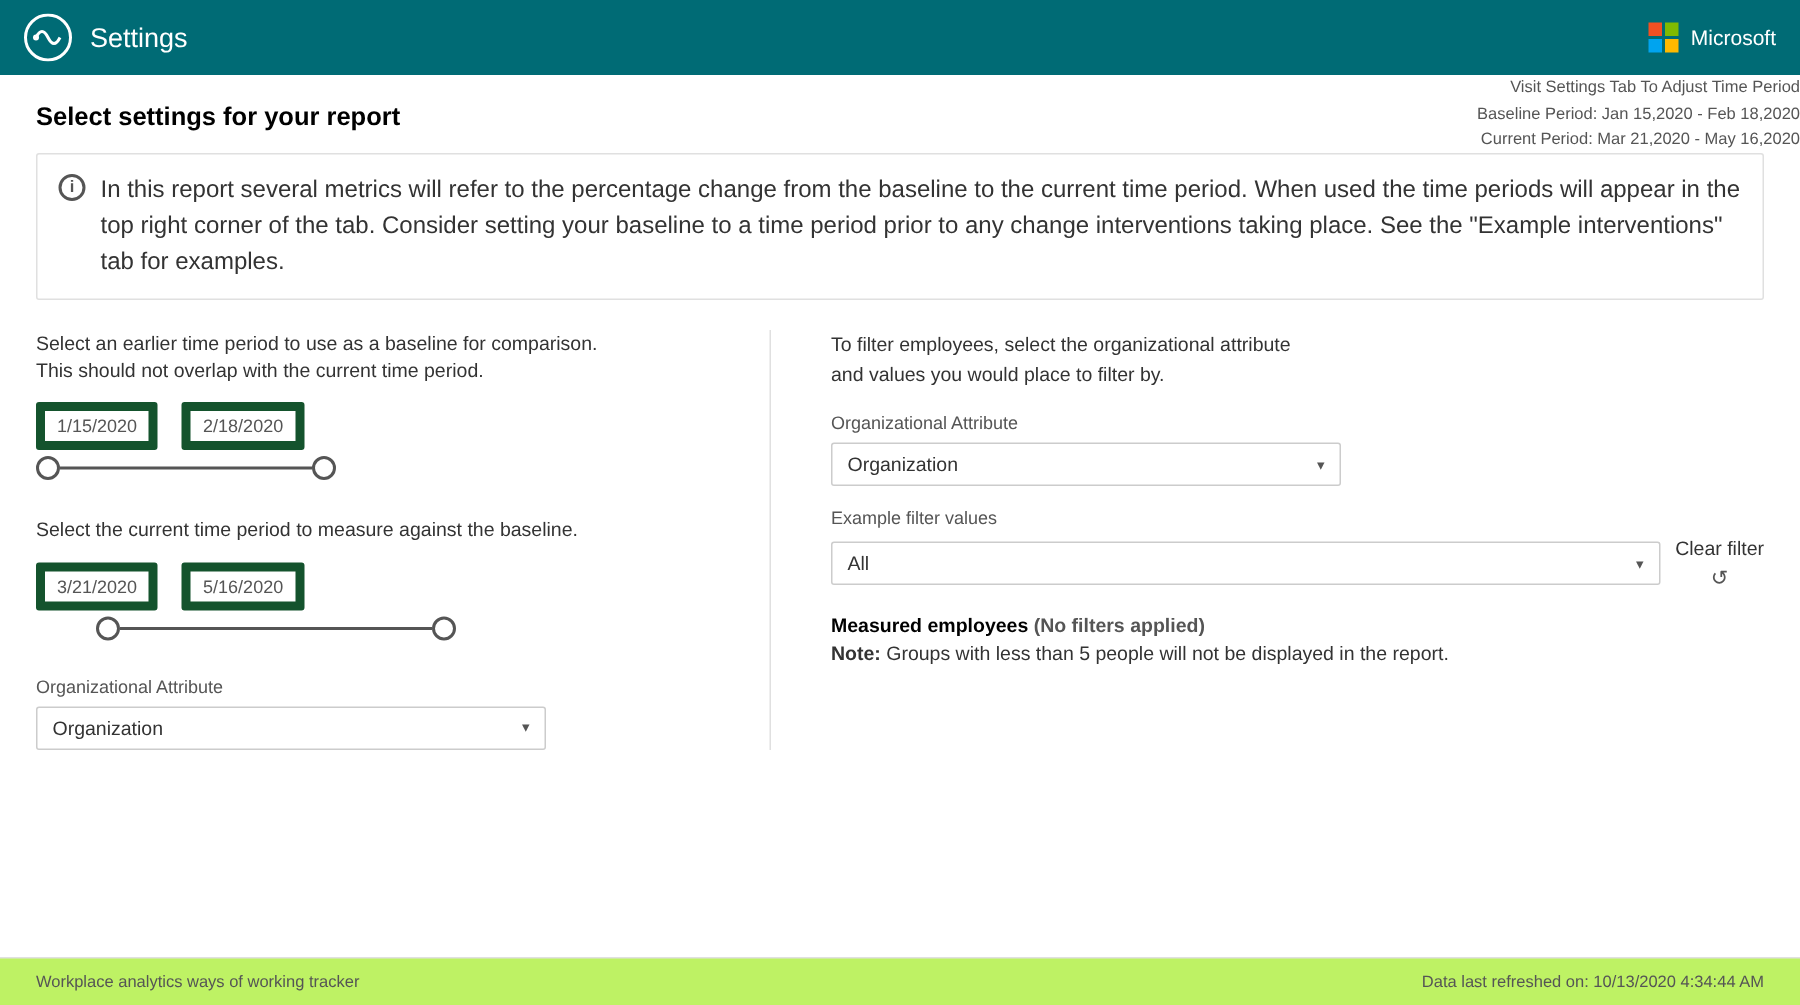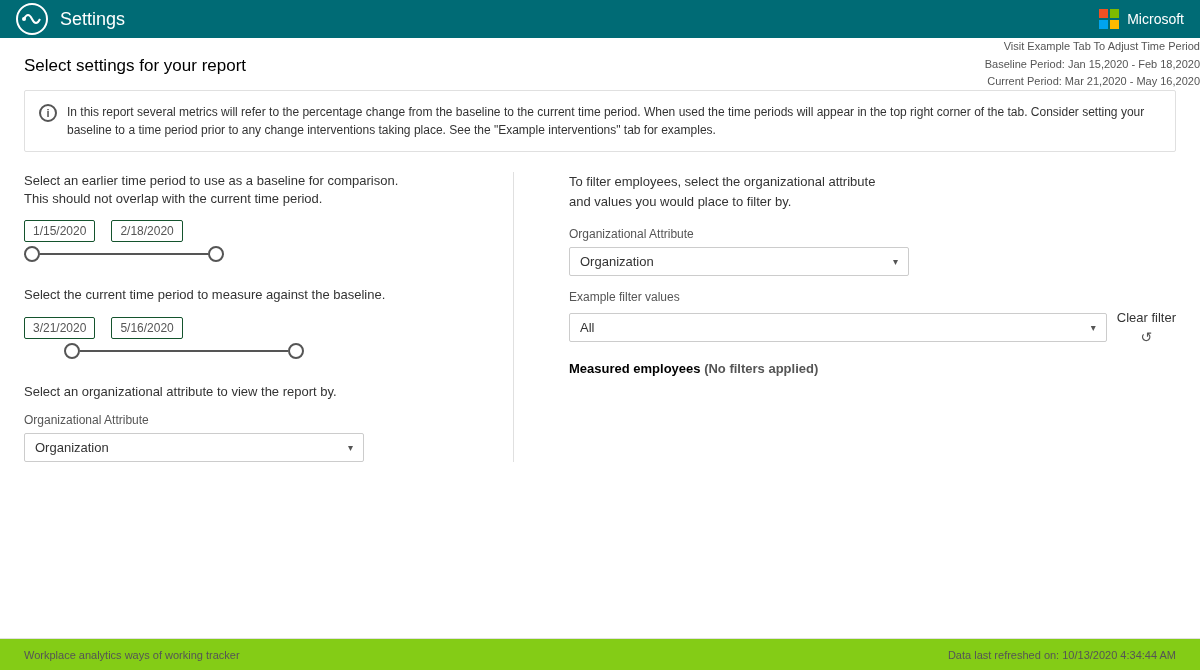--- a/index.html
+++ b/index.html
@@ -1,21 +1,21 @@
 <!DOCTYPE html>
 <html><head>
   <meta charset="utf-8">
   <style>
     * { box-sizing: border-box; margin: 0; padding: 0; }
     body { font-family: 'Segoe UI', Arial, sans-serif; font-size: 13px; background: #fff; color: #333; width: 1200px; height: 670px; overflow: hidden; }
 
     
     .header {
       background: #006b75;
-      height: 38px;
+      height: 50px;
       display: flex;
       align-items: center;
       justify-content: space-between;
       padding: 0 16px;
     }
     .header-left {
       display: flex;
       align-items: center;
       gap: 12px;
     }
@@ -45,21 +45,21 @@
       height: 9px;
     }
     .microsoft-text {
       color: #fff;
       font-size: 14px;
     }
 
     
     .page-title {
       font-size: 17px;
-      font-weight: 400;
+      font-weight: 700;
       color: #000;
       margin-bottom: 14px;
     }
 
     
     .info-box {
       display: flex;
       align-items: flex-start;
       gap: 10px;
       background: #fff;
@@ -76,29 +76,29 @@
       border-radius: 50%;
       display: flex;
       align-items: center;
       justify-content: center;
       font-size: 11px;
       font-weight: 700;
       color: #555;
       margin-top: 1px;
     }
     .info-text {
-      font-size: 12px;
+      font-size: 16px;
       color: #333;
       line-height: 1.5;
     }
 
     
     .two-col {
       display: flex;
-      gap: 15px;
+      gap: 0;
     }
     .left-col {
       flex: 0 0 490px;
       padding-right: 40px;
       border-right: 1px solid #e0e0e0;
     }
     .right-col {
       flex: 1;
       padding-left: 40px;
     }
@@ -116,21 +116,21 @@
       margin-bottom: 24px;
     }
     .date-labels {
       display: flex;
       gap: 16px;
       margin-bottom: 4px;
     }
     .date-label {
       font-size: 12px;
       color: #555;
-      border: 1px solid #14532d;
+      border: 6px solid #14532d;
       padding: 3px 8px;
       border-radius: 2px;
     }
     .slider-thumb {
       width: 16px;
       height: 16px;
       border: 2px solid #555;
       border-radius: 50%;
       background: #fff;
       flex-shrink: 0;
@@ -252,21 +252,21 @@
       left: 0;
       right: 0;
       height: 32px;
       border-top: 1px solid #e0e0e0;
       display: flex;
       align-items: center;
       justify-content: space-between;
       padding: 0 24px;
       font-size: 11px;
       color: #555;
-      background: #84cc16;
+      background: #bef264;
     }
 
     
     .org-attr-section {
       margin-top: 8px;
     }
     .org-attr-sublabel {
       font-size: 12px;
       color: #555;
       margin-bottom: 6px;
@@ -293,21 +293,21 @@
       <div class="ms-sq" style="background:#00a4ef;"></div>
       <div class="ms-sq" style="background:#ffb900;"></div>
     </div>
     <span class="microsoft-text">Microsoft</span>
   </div>
 </div>
 
 <div style="position:relative; padding: 18px 24px 40px 24px;">
 
   <div class="top-right-info">
-    <div>Visit Example Tab To Adjust Time Period</div>
+    <div>Visit Settings Tab To Adjust Time Period</div>
     <div>Baseline Period: Jan 15,2020 - Feb 18,2020</div>
     <div>Current Period: Mar 21,2020 - May 16,2020</div>
   </div>
 
   <div class="page-title">Select settings for your report</div>
 
   <div class="info-box">
     <div class="info-icon">i</div>
     <div class="info-text">In this report several metrics will refer to the percentage change from the baseline to the current time period.  When used the time periods will appear in the top right corner of the tab. Consider setting your baseline to a time period prior to any change interventions taking place. See the "Example interventions" tab for examples.</div>
   </div>
@@ -338,21 +338,20 @@
           <span class="date-label">5/16/2020</span>
         </div>
         <div class="slider-track-current">
           <div class="slider-thumb"></div>
           <div class="slider-connect" style="width:110px;"></div>
           <div class="slider-thumb"></div>
         </div>
       </div>
 
       <div class="org-attr-section">
-        <div class="section-label">Select an organizational attribute to view the report by.</div>
         <div class="org-attr-sublabel">Organizational Attribute</div>
         <div class="dropdown" style="width:340px;">
           <span>Organization</span>
           <span class="dropdown-chevron">▾</span>
         </div>
       </div>
 
     </div>
 
     <div class="right-col">
@@ -382,20 +381,23 @@
             <span class="refresh-icon">↺</span>
           </div>
         </div>
       </div>
 
       <div>
         <div class="measured-label">
           <span>Measured employees</span>
           <span class="measured-sublabel">(No filters applied)</span>
         </div>
+        <div class="note-text">
+          <span class="note-bold">Note:</span><span> Groups with less than 5 people will not be displayed in the report.</span>
+        </div>
       </div>
 
     </div>
   </div>
 </div>
 
 <div class="footer">
   <span>Workplace analytics ways of working tracker</span>
   <span>Data last refreshed on: 10/13/2020 4:34:44 AM</span>
 </div>

